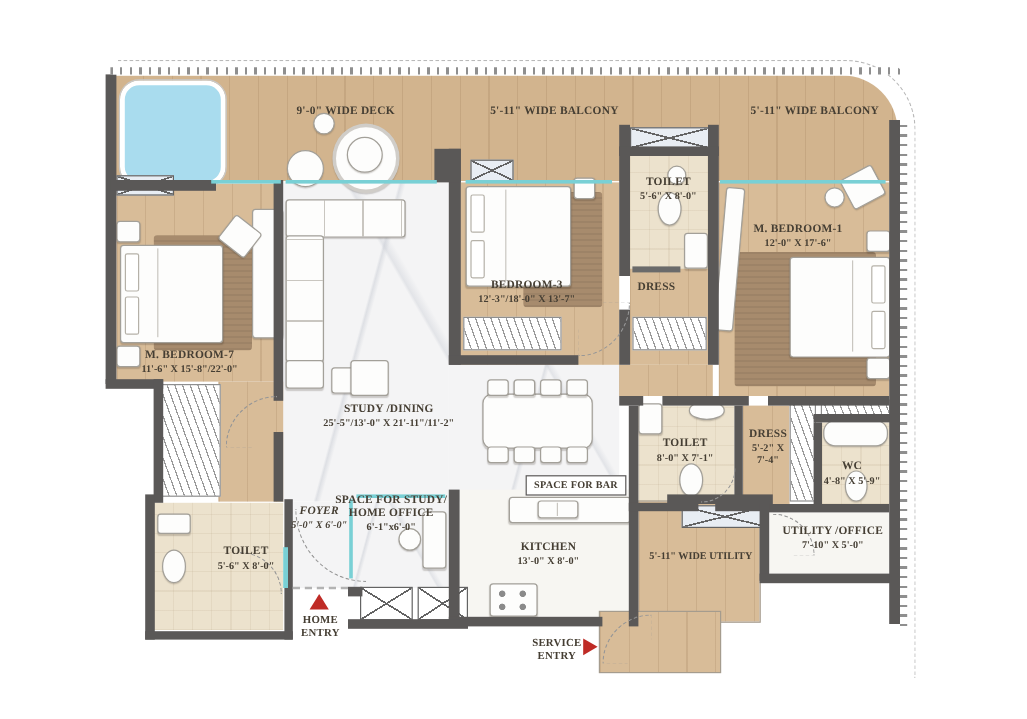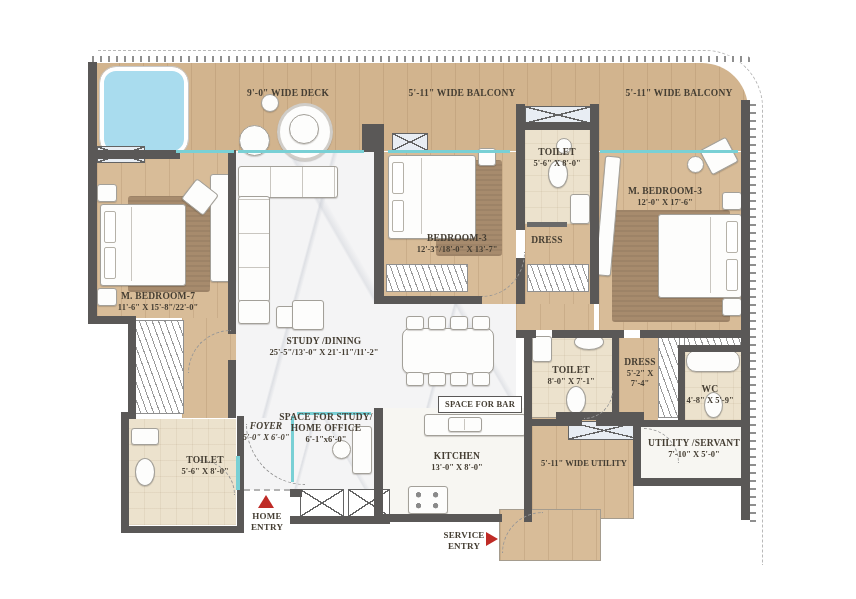--- a/index.html
+++ b/index.html
@@ -210,48 +210,48 @@
   <div class="a lbl nm" style="left:679px;top:88px;">5'-11" WIDE BALCONY</div>
 
   <div class="a lbl" style="left:158px;top:291px;">
     <div class="nm">M. BEDROOM-7</div>
     <div class="dm">11'-6" X 15'-8"/22'-0"</div>
   </div>
   <div class="a lbl" style="left:324px;top:336px;">
     <div class="nm">STUDY /DINING</div>
     <div class="dm">25'-5"/13'-0" X 21'-11"/11'-2"</div>
   </div>
-  <div class="a lbl" style="left:457px;top:233px;text-align:center;">
+  <div class="a lbl" style="left:439px;top:233px;text-align:center;">
     <div class="nm">BEDROOM-3</div>
     <div class="dm">12'-3"/18'-0" X 13'-7"</div>
   </div>
   <div class="a lbl" style="left:557px;top:147px;">
     <div class="nm">TOILET</div>
     <div class="dm">5'-6" X 8'-0"</div>
   </div>
   <div class="a lbl nm" style="left:547px;top:235px;">DRESS</div>
   <div class="a lbl" style="left:665px;top:186px;">
-    <div class="nm">M. BEDROOM-3</div>
+    <div class="nm">M. BEDROOM-1</div>
     <div class="dm">12'-0" X 17'-6"</div>
   </div>
   <div class="a lbl" style="left:571px;top:365px;">
     <div class="nm">TOILET</div>
     <div class="dm">8'-0" X 7'-1"</div>
   </div>
   <div class="a lbl" style="left:640px;top:357px;">
     <div class="nm">DRESS</div>
     <div class="dm">5'-2" X</div>
     <div class="dm">7'-4"</div>
   </div>
   <div class="a lbl" style="left:710px;top:384px;">
     <div class="nm">WC</div>
     <div class="dm">4'-8" X 5'-9"</div>
   </div>
   <div class="a lbl" style="left:694px;top:438px;">
-    <div class="nm">UTILITY /SERVANT</div>
+    <div class="nm">UTILITY /OFFICE</div>
     <div class="dm">7'-10" X 5'-0"</div>
   </div>
   <div class="a barbox" style="left:438px;top:396px;width:82px;height:15px;">
     <div class="barlbl">SPACE FOR BAR</div>
   </div>
   <div class="a lbl" style="left:457px;top:451px;">
     <div class="nm">KITCHEN</div>
     <div class="dm">13'-0" X 8'-0"</div>
   </div>
   <div class="a lbl dm" style="left:584px;top:458px;">5'-11" WIDE UTILITY</div>

